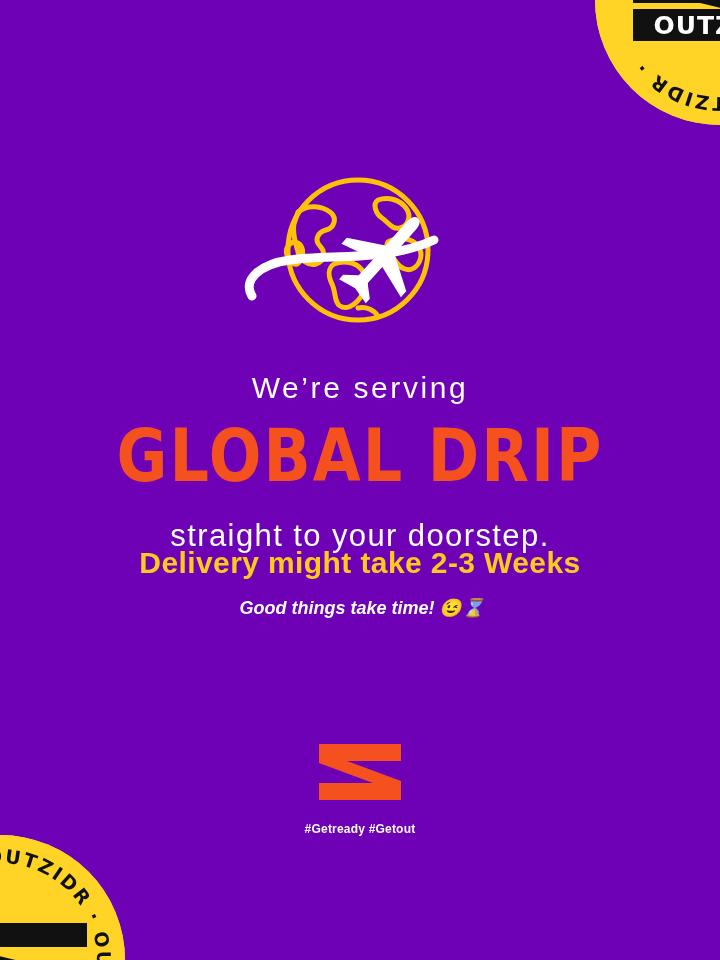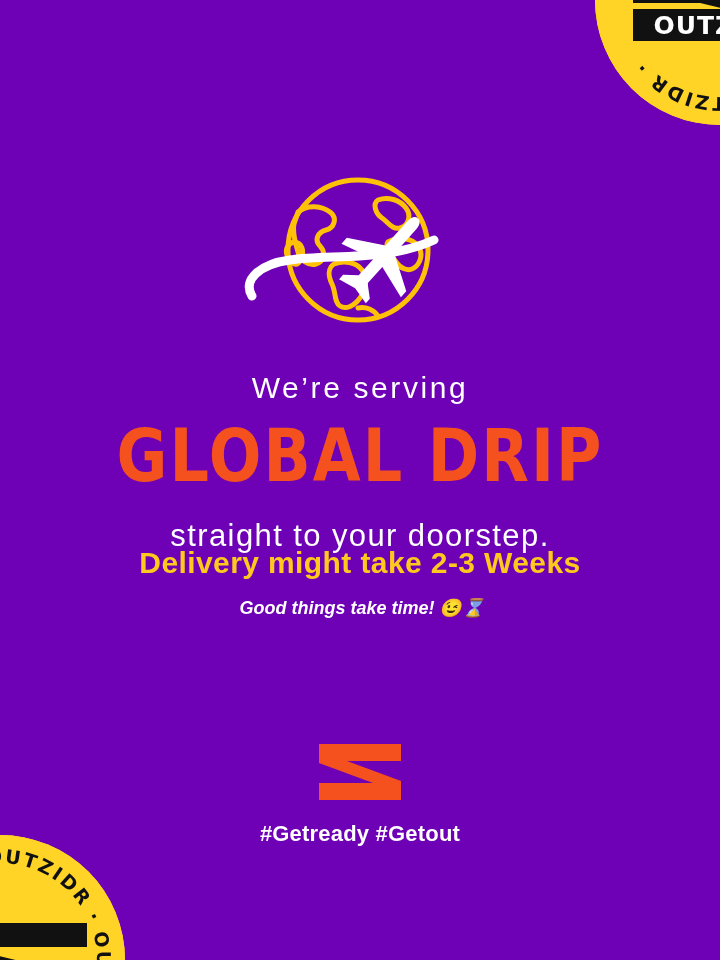--- a/index.html
+++ b/index.html
@@ -131,21 +131,21 @@
     text-align: center;
   }
   #brand-zmark {
     display: block;
     margin: 0 auto;
     width: 82px;
     height: 56px;
   }
   #tagline-hashtags {
     color: #FFFFFF;
-    font-size: 22px;
+    font-size: 12px;
     font-weight: bold;
     letter-spacing: 0.2px;
     line-height: 1;
     margin: 23px 0 0 0;
   }
 </style>
 </head>
 <body>
 
 <div id="poster">

